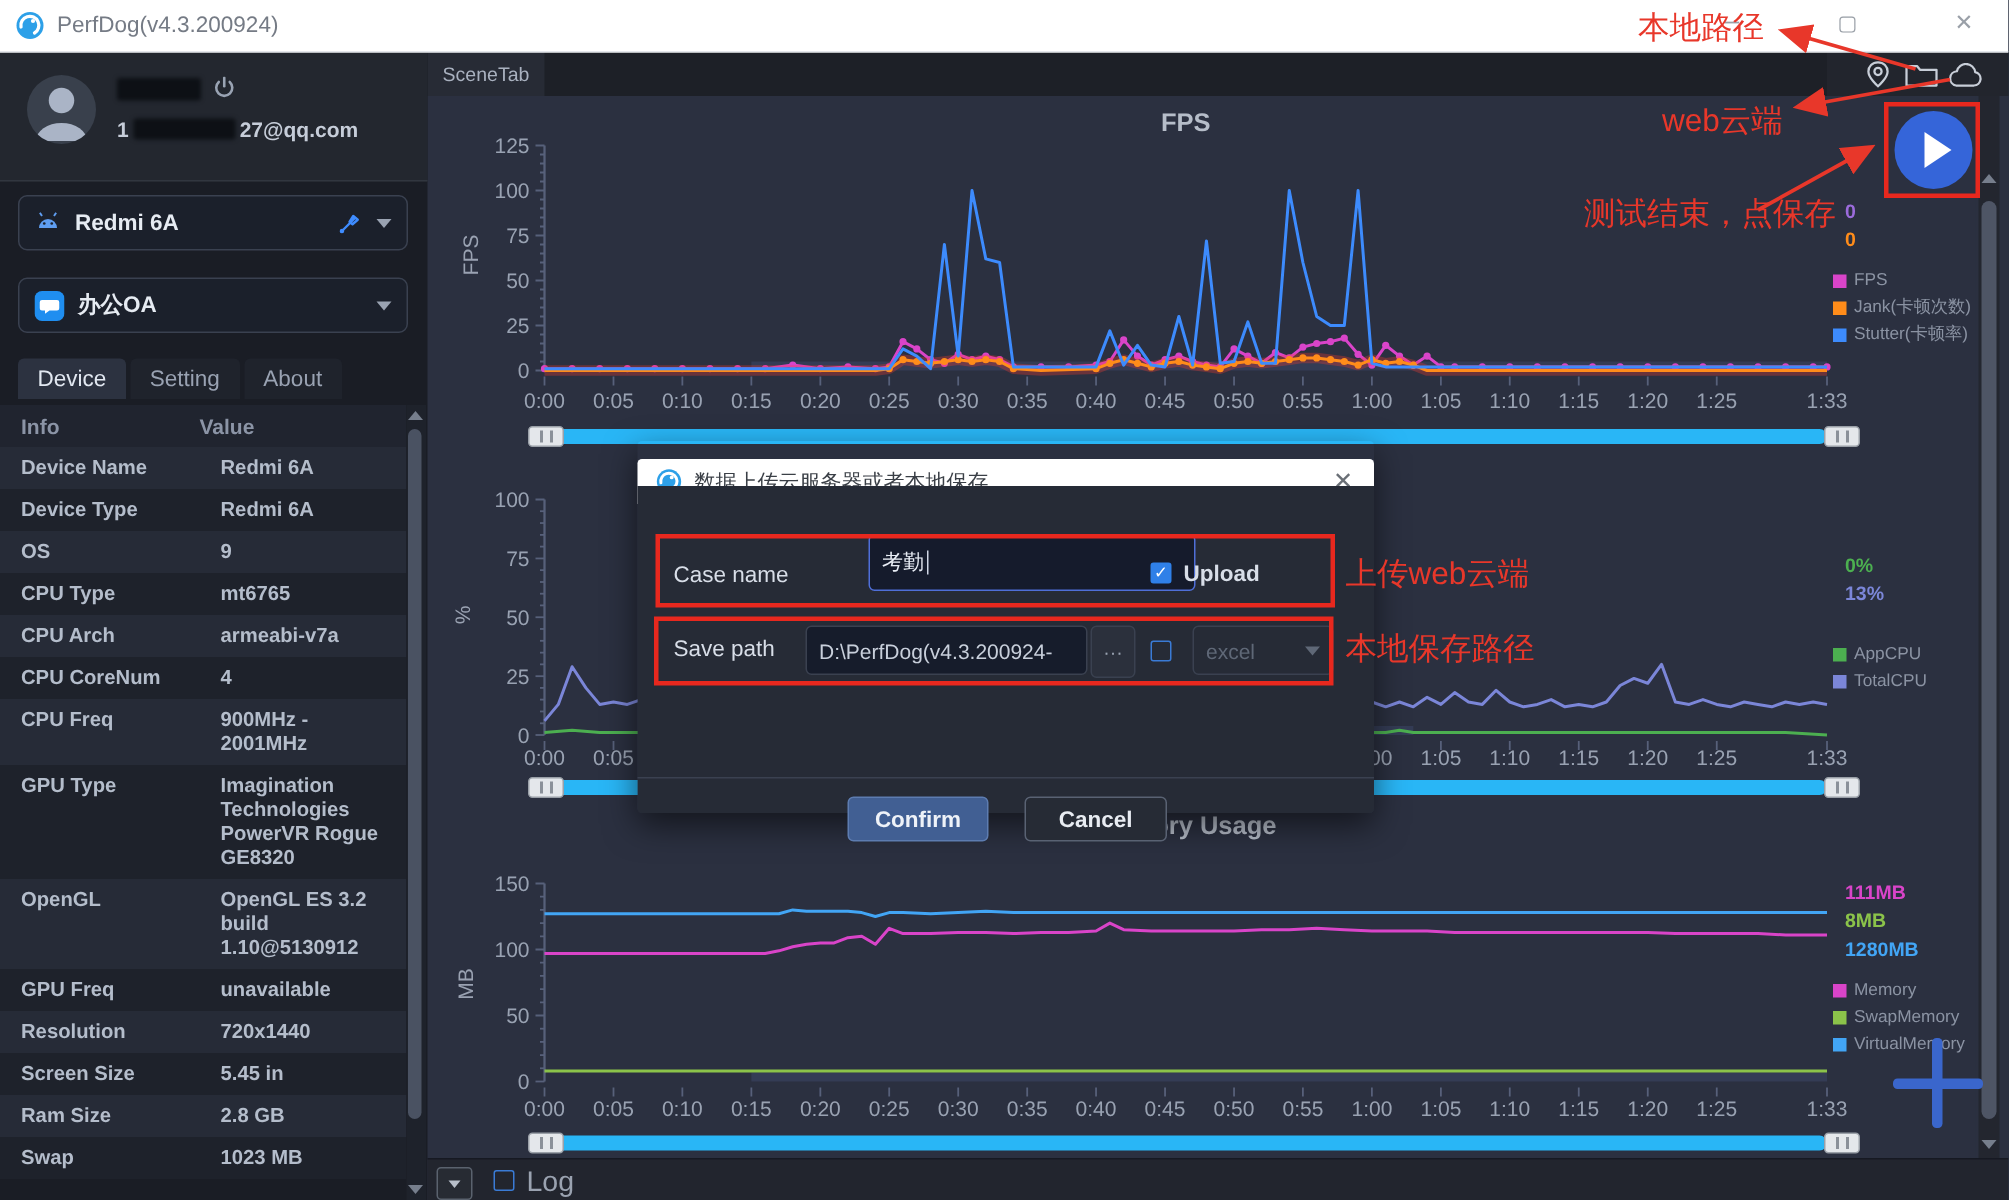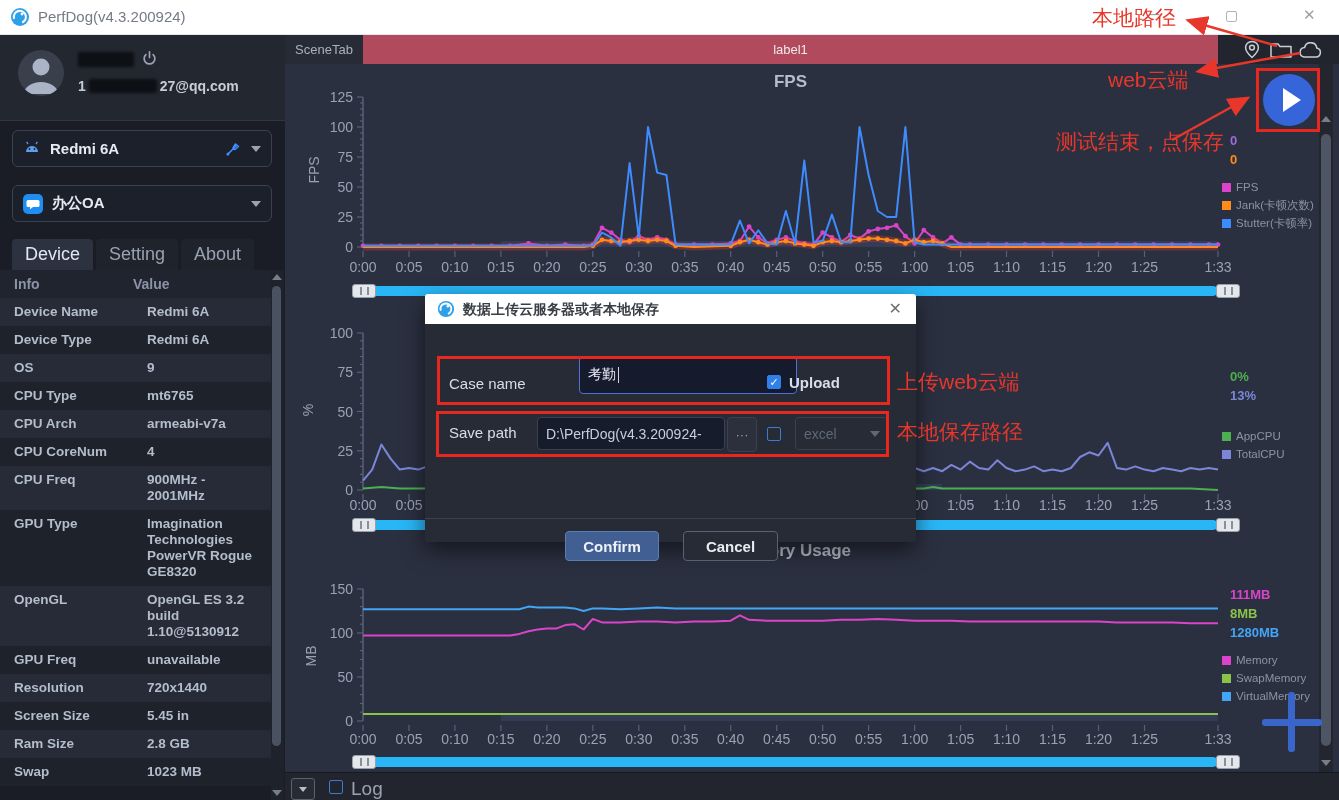--- a/index.html
+++ b/index.html
@@ -21,21 +21,21 @@
   .user-panel{position:absolute;left:0;top:0;width:285px;height:86px;background:#23272f;border-bottom:1px solid #31363f;}
   .avatar{position:absolute;left:18px;top:16px;width:46px;height:46px;border-radius:50%;background:#39404c;overflow:hidden;}
   .redact{background:#0d1015;border-radius:2px;filter:blur(1.5px);}
   .email-text{color:#c6cdd9;font-weight:bold;font-size:14px;}
 
   .select-box{position:absolute;left:12px;width:260px;height:37px;background:#1b202b;border:1px solid #3a4150;border-radius:6px;display:flex;align-items:center;padding:0 10px;box-sizing:border-box;gap:9px;}
   .select-box .lbl{color:#e6ebf2;font-weight:bold;font-size:15px;flex:1;}
   .caret{width:0;height:0;border-left:5px solid transparent;border-right:5px solid transparent;border-top:6px solid #9aa3b2;}
 
   .tabs{position:absolute;left:12px;top:205px;display:flex;gap:3px;}
-  .tab{padding:5px 13px;font-size:18px;border-radius:4px 4px 0 0;background:#1f232c;color:#99a2b2;cursor:default;}
+  .tab{padding:5px 13px;font-size:15px;border-radius:4px 4px 0 0;background:#1f232c;color:#99a2b2;cursor:default;}
   .tab.active{background:#2c3240;color:#e2e8f1;}
 
   .info-table{position:absolute;left:0;top:236px;width:271px;bottom:0;overflow:hidden;}
   .thead{display:flex;background:#20242f;height:28px;align-items:center;color:#8b94a6;font-size:14px;font-weight:bold;}
   .thead .c1{width:133px;padding-left:14px;box-sizing:border-box;}
   .trow{display:flex;font-size:13.5px;font-weight:bold;color:#b4bdcb;line-height:16px;}
   .trow:nth-child(odd){background:#262b37;}
   .trow:nth-child(even){background:#1e222b;}
   .trow .tc1{width:133px;padding:6px 4px 6px 14px;box-sizing:border-box;}
   .trow .tc2{flex:1;padding:6px 6px 6px 14px;box-sizing:border-box;word-wrap:break-word;}
@@ -80,21 +80,21 @@
   
   .bottombar{left:285px;top:772px;width:1054px;height:28px;background:#22252e;border-top:1px solid #161922;z-index:6;}
   .expander{position:absolute;left:6px;top:5px;width:22px;height:20px;background:#272b33;border:1px solid #5a626e;border-radius:3px;display:flex;align-items:center;justify-content:center;}
   .expander .t{width:0;height:0;border-left:4px solid transparent;border-right:4px solid transparent;border-top:5px solid #b8bfca;}
   .cbox{width:14px;height:14px;border:1.5px solid #3a7bd5;border-radius:2px;box-sizing:border-box;background:transparent;}
   .cbox.checked{background:#2f80e8;border-color:#2f80e8;color:#fff;font-size:11px;line-height:12px;text-align:center;font-weight:bold;}
   .log-label{position:absolute;left:66px;top:5px;color:#9aa2b0;font-size:19px;}
 
   
   .dialog{left:425px;top:294px;width:491px;height:248px;z-index:50;box-shadow:0 8px 22px rgba(0,0,0,.55);border-radius:3px;}
-  .dlg-title{position:absolute;left:0;top:0;width:100%;height:30px;background:#ffffff;border-radius:3px 3px 0 0;font-weight:bold;}
+  .dlg-title{position:absolute;left:0;top:12px;width:100%;height:30px;background:#ffffff;border-radius:3px 3px 0 0;}
   .dlg-title .txt{position:absolute;left:38px;top:7px;font-size:14px;color:#3a3f46;}
   .dlg-close{position:absolute;right:14px;top:5px;font-size:16px;color:#6a6f76;}
   .dlg-body{position:absolute;left:0;top:30px;width:100%;height:218px;background:#262b36;border-radius:0 0 3px 3px;}
   .dlg-label{position:absolute;color:#d8dee8;font-size:15px;}
   .dlg-input{position:absolute;background:#161c2b;border:1px solid #3a4150;border-radius:4px;color:#e8edf5;font-size:14px;padding:0 8px;box-sizing:border-box;display:flex;align-items:center;overflow:hidden;white-space:nowrap;}
   .dlg-input.focused{border-color:#4f6fd8;background:#151b2c;}
   .dots-btn{position:absolute;background:#2b303c;border:1px solid #3a4150;border-radius:4px;color:#9aa3b2;font-size:13px;display:flex;align-items:center;justify-content:center;}
   .dlg-select{position:absolute;background:transparent;border:1px solid #3a4150;border-radius:4px;color:#5f6877;font-size:14px;display:flex;align-items:center;padding:0 8px;box-sizing:border-box;justify-content:space-between;}
   .dlg-select .caret{border-top-color:#5f6877;}
   .dlg-divider{position:absolute;left:0;top:194px;width:100%;height:1px;background:#3a4150;}
@@ -241,21 +241,20 @@
 
   <div class="v-sb" style="left:271px;top:236px;width:13px;height:530px;">
     <div class="tri-up" style="position:absolute;left:1px;top:4px;"></div>
     <div class="thumb" style="top:16px;height:460px;"></div>
     <div class="tri-down" style="position:absolute;left:1px;bottom:4px;"></div>
   </div>
 </div>
 
 <div class="abs scenebar">
   <div class="scenetab">SceneTab</div>
-  <div class="label1" id="label1-bar" style="background: rgb(176, 74, 92);">label1</div>
   <div class="iconzone"></div>
 </div>
 
 <svg class="abs" style="left:1243px;top:40px;z-index:6;" width="18" height="19" viewBox="0 0 18 19">
   <path d="M9,1.5 C5.2,1.5 2.6,4.3 2.6,7.6 C2.6,12 9,17.5 9,17.5 C9,17.5 15.4,12 15.4,7.6 C15.4,4.3 12.8,1.5 9,1.5 Z" stroke="#c8ced8" stroke-width="1.5" fill="none"></path>
   <circle cx="9" cy="7.6" r="2.4" stroke="#c8ced8" stroke-width="1.5" fill="none"></circle>
 </svg>
 <svg class="abs" style="left:1270px;top:42px;z-index:6;" width="22" height="16" viewBox="0 0 22 16">
   <path d="M1,2 h7 l2,2.5 h11 v10.5 h-20 z" stroke="#c8ced8" stroke-width="1.5" fill="none" stroke-linejoin="round"></path>
 </svg>

